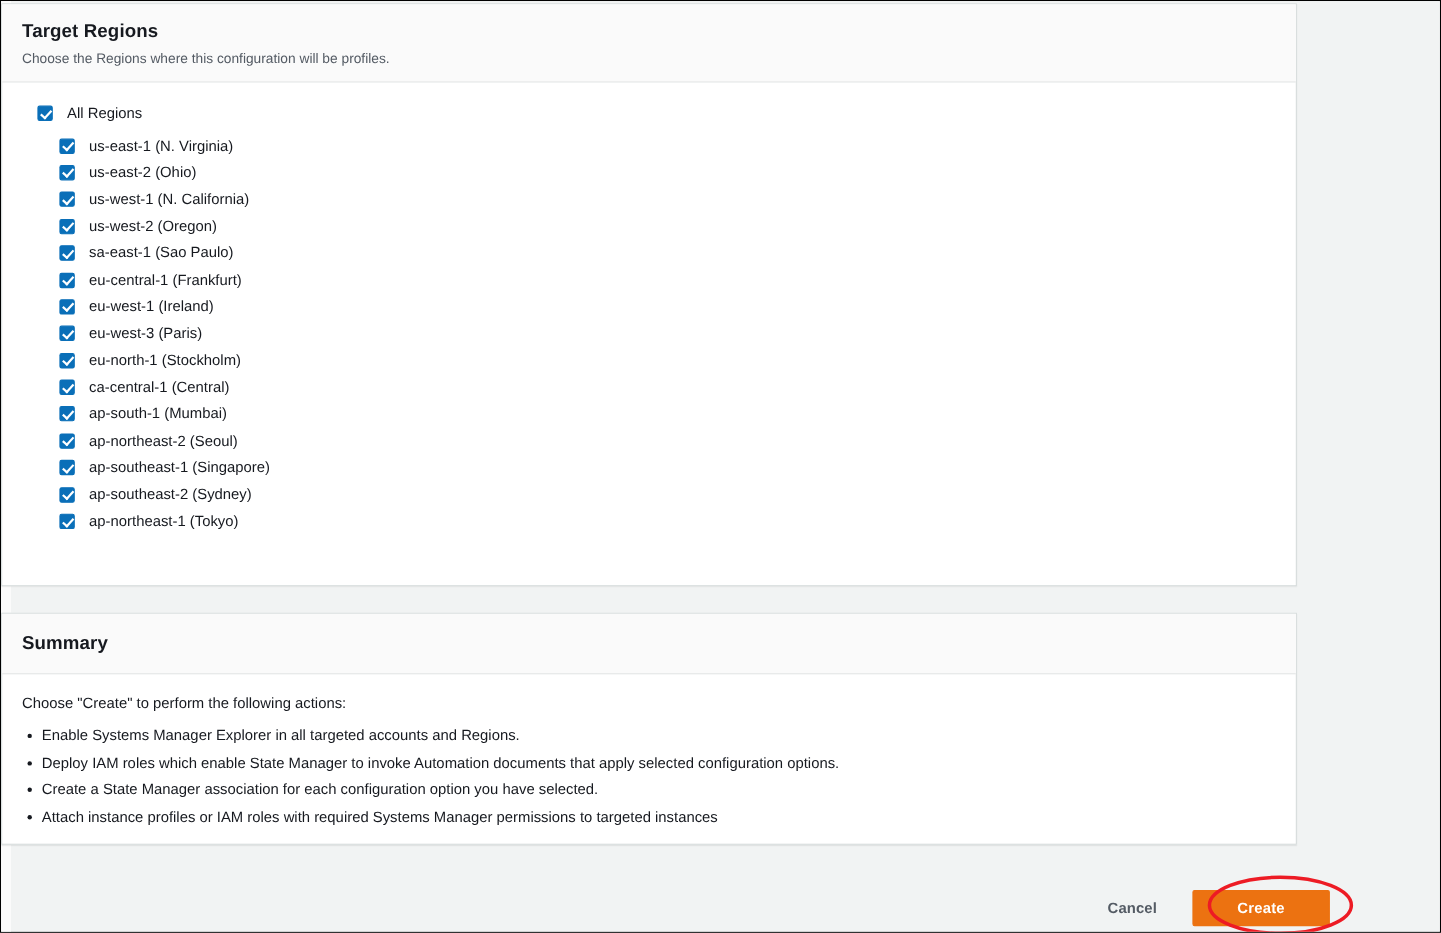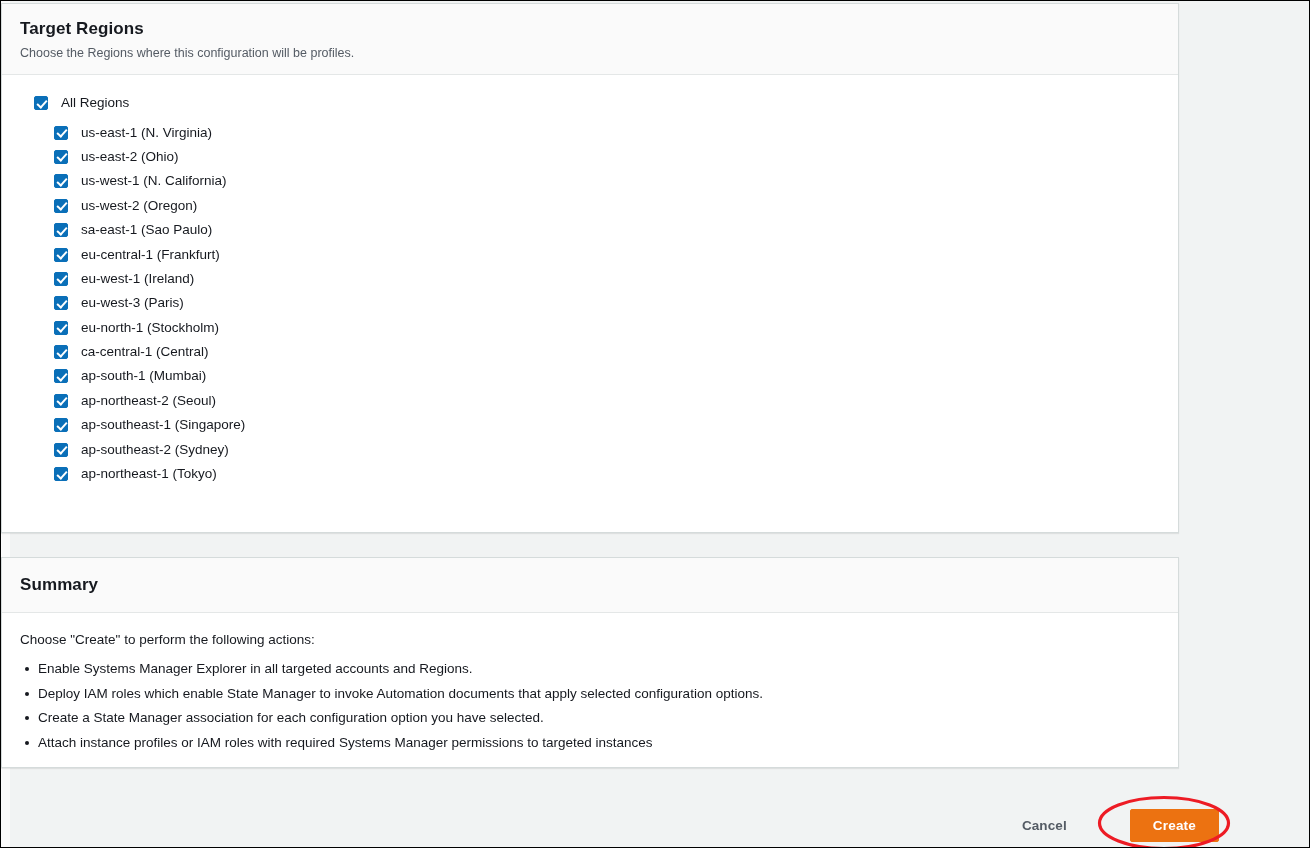--- a/index.html
+++ b/index.html
@@ -146,27 +146,26 @@
     width: 4px;
     height: 4px;
     border-radius: 50%;
     background: #16191f;
   }
 
   
   .actions {
     position: absolute;
     top: 806px;
-    left: 40px;
+    left: 30px;
     width: 1178px;
     display: flex;
     justify-content: flex-end;
     align-items: center;
     height: 36px;
-    gap: 31px;
   }
 
   .btn-cancel {
     font-size: 13.5px;
     font-weight: bold;
     color: #545b64;
     background: transparent;
     border: none;
     padding: 8px 10px;
     cursor: pointer;
@@ -174,21 +173,21 @@
     font-family: "Liberation Sans", sans-serif;
   }
 
   .btn-create {
     font-size: 13.5px;
     font-weight: bold;
     color: #ffffff;
     background: #ec7211;
     border: 1px solid #ec7211;
     border-radius: 2px;
-    padding: 8px 22px;
+    padding: 8px 40px;
     margin-left: 22px;
     cursor: pointer;
     letter-spacing: 0.2px;
     font-family: "Liberation Sans", sans-serif;
     height: 33px;
   }
 
   
   .annotation {
     position: absolute;

